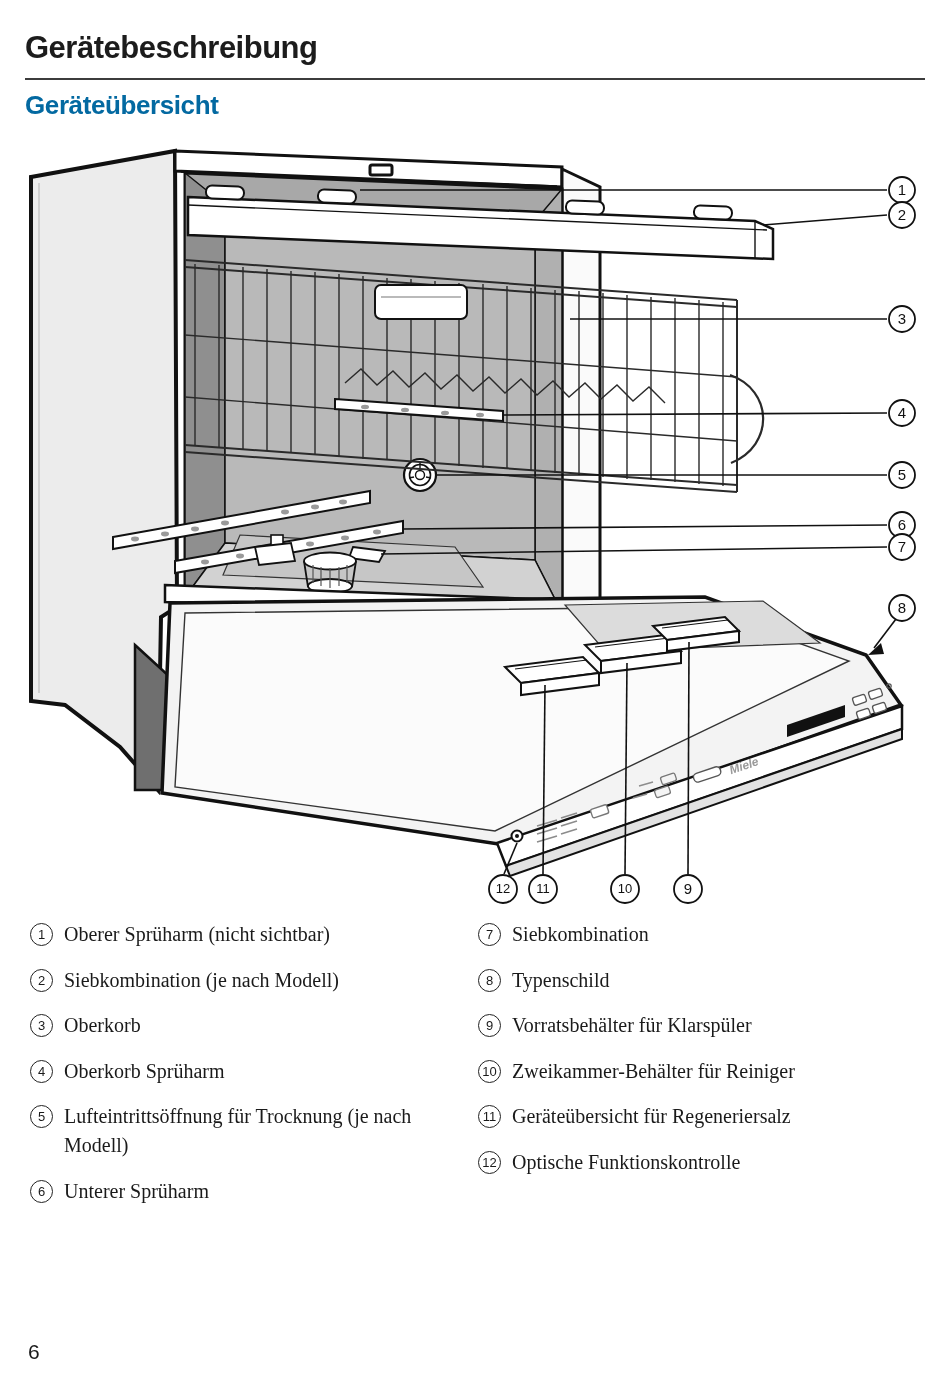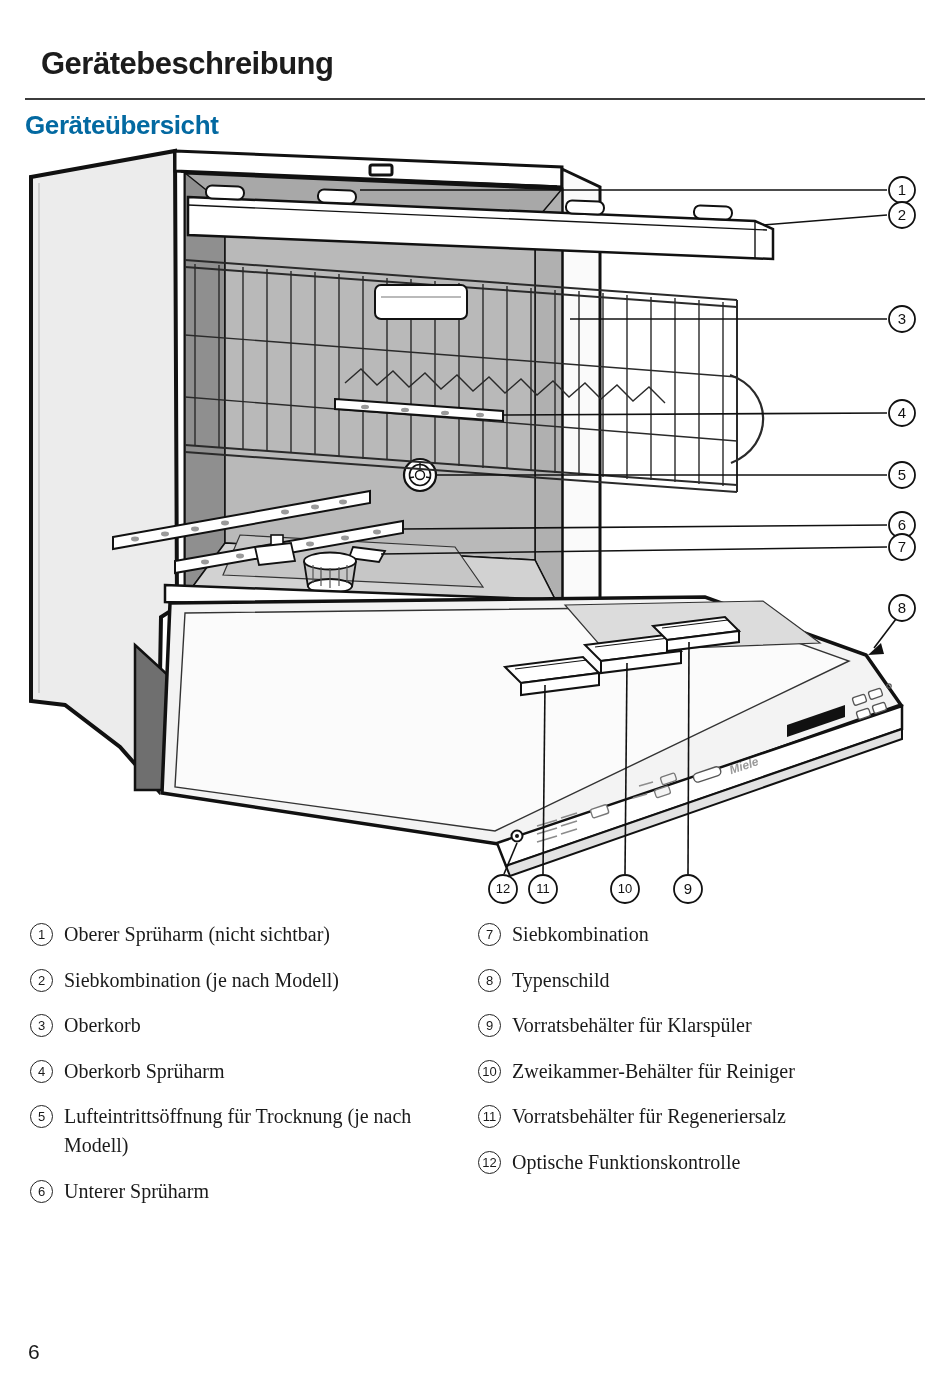--- a/index.html
+++ b/index.html
@@ -2,21 +2,21 @@
 <html><head>
 <meta charset="utf-8">
 <style>
   html,body{margin:0;padding:0;background:#fff;}
   body{
     width:950px;height:1385px;position:relative;overflow:hidden;
     font-family:"Liberation Sans","DejaVu Sans",sans-serif;color:#1a1a1a;
   }
   .page{position:absolute;inset:0;}
   .header{position:absolute;left:25px;right:25px;top:30px;}
-  .title{font-size:31px;font-weight:bold;letter-spacing:-0.5px;margin:16px;color:#1c1c1c;}
+  .title{font-size:31px;font-weight:bold;letter-spacing:-0.5px;margin:0;color:#1c1c1c;}
   .rule{border:none;border-top:2px solid #3c3c3c;margin:12px 0 0 0;}
   .subtitle{font-size:26px;font-weight:bold;letter-spacing:-0.4px;margin:10px 0 0 0;color:#0369a1;}
   .diagram-wrap{position:absolute;left:25px;top:145px;width:900px;height:760px;}
   svg text.callout-num{font-family:"Liberation Sans",sans-serif;font-size:15px;fill:#111;}
   svg text.callout-num.two{font-size:13px;}
   svg text.brand{font-family:"Liberation Sans",sans-serif;font-size:12px;font-style:italic;font-weight:bold;fill:#9a9a9a;}
   .legend{position:absolute;left:30px;top:920px;right:20px;display:grid;grid-template-columns:448px 1fr;column-gap:0;}
   .legend-col{display:flex;flex-direction:column;}
   .legend-item{display:flex;align-items:flex-start;gap:11px;margin-bottom:17px;}
   .legend-item .num{
@@ -299,21 +299,21 @@
       <div class="legend-item">
           <span class="num">9</span>
           <span class="lbl">Vorratsbehälter für Klarspüler</span>
         </div>
       <div class="legend-item">
           <span class="num">10</span>
           <span class="lbl">Zweikammer-Behälter für Reiniger</span>
         </div>
       <div class="legend-item">
           <span class="num">11</span>
-          <span class="lbl">Vorratsbehälter für Regeneriersalz</span>
+          <span class="lbl">Geräteübersicht für Regeneriersalz</span>
         </div>
       <div class="legend-item">
           <span class="num">12</span>
           <span class="lbl">Optische Funktionskontrolle</span>
         </div>
     </div>
   </div>
 
   <div class="page-number">6</div>
 </div>

